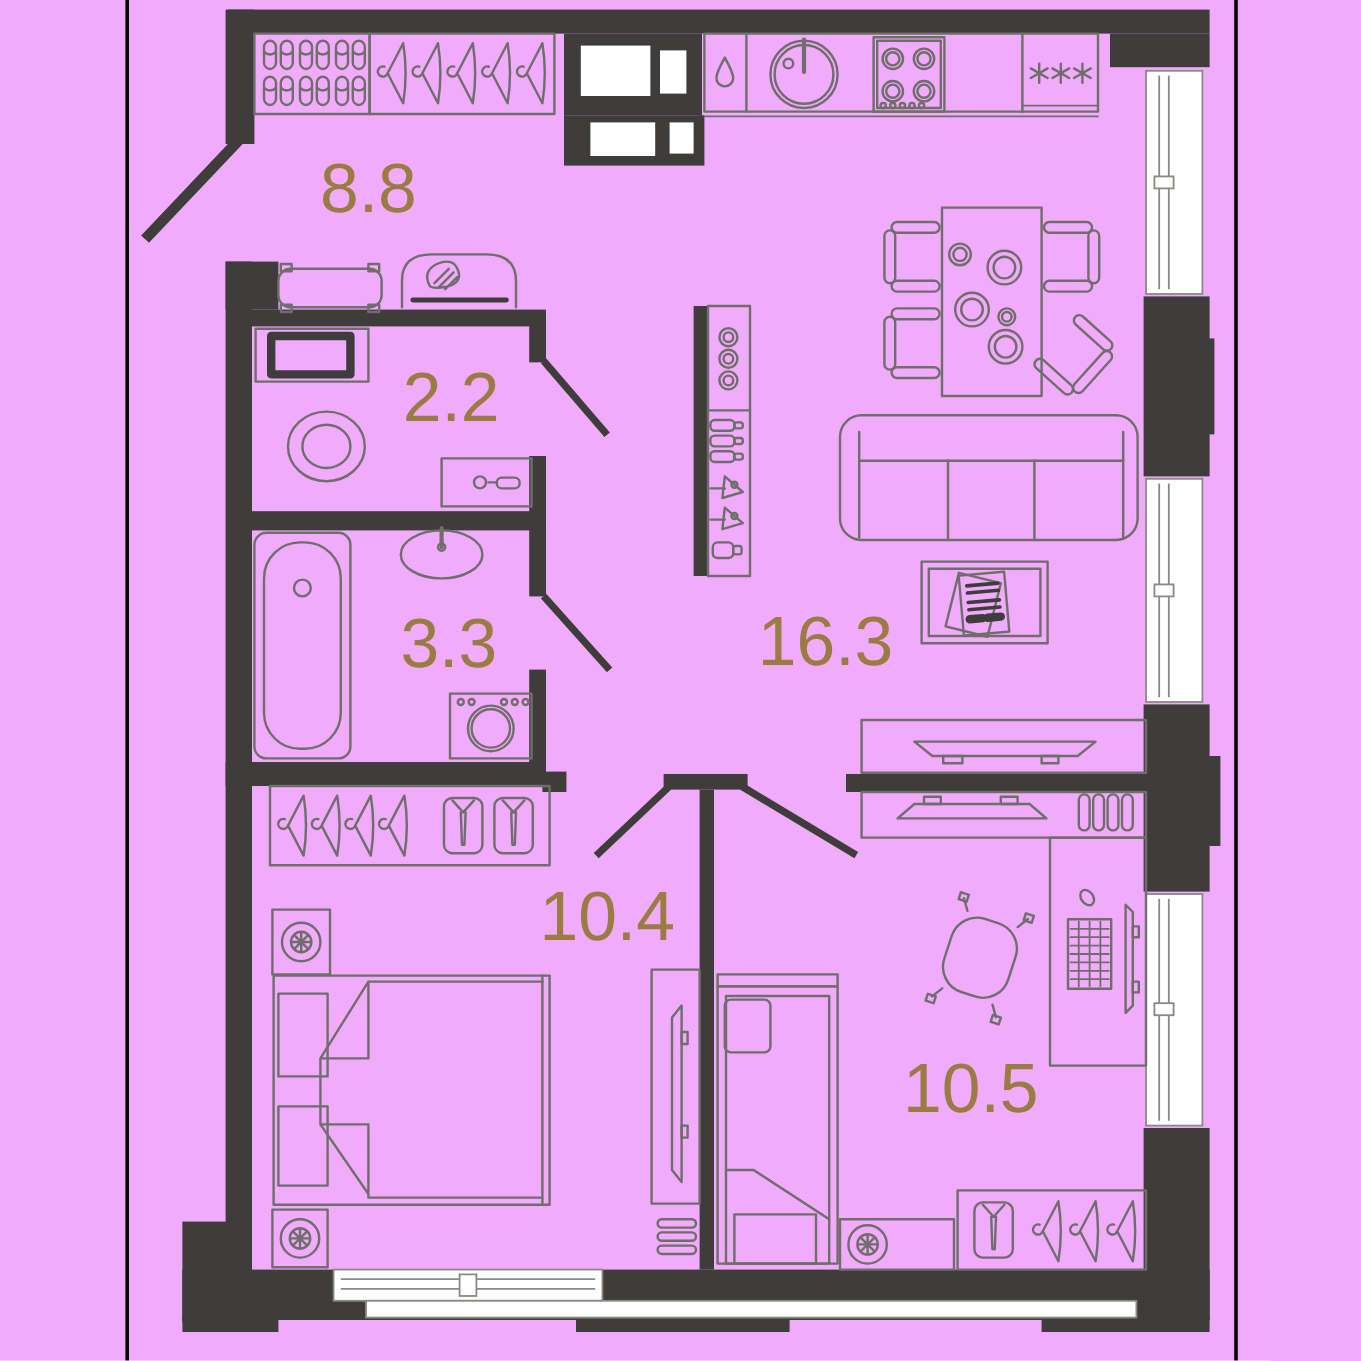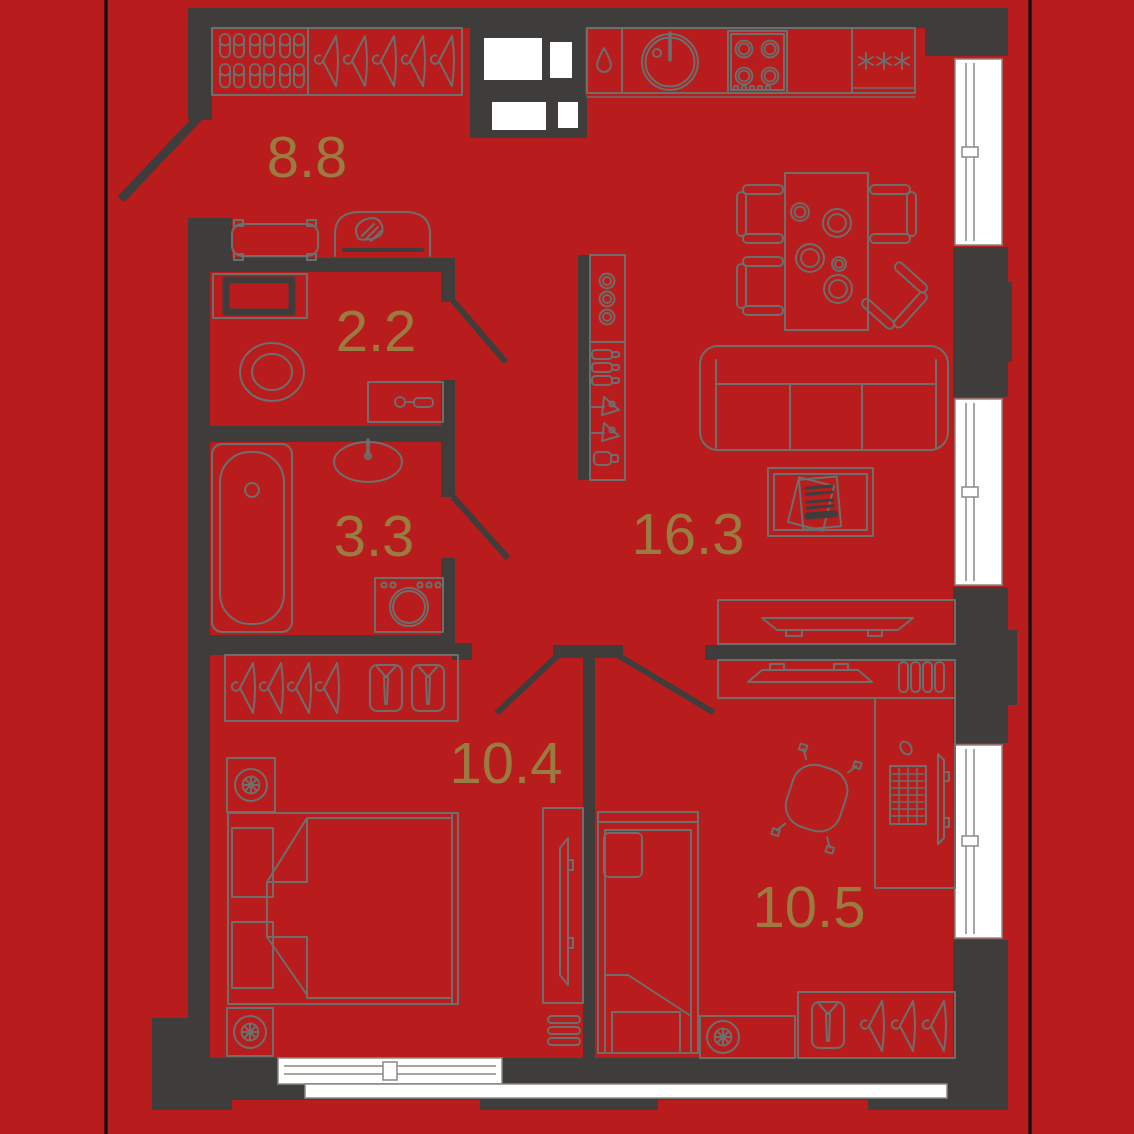--- a/index.html
+++ b/index.html
@@ -1,16 +1,16 @@
 <!DOCTYPE html>
 <html><head>
 <meta charset="utf-8">
 <style>
   html,body{margin:0;padding:0;background:#ffffff;}
-  .stage{position:relative;width:1134px;height:1134px;background:#b91c1c;overflow:hidden;
+  .stage{position:relative;width:1134px;height:1134px;background:#f0abfc;overflow:hidden;
          font-family:"Liberation Sans", sans-serif;}
   svg{position:absolute;left:0;top:0;}
   text.area{font-family:"Liberation Sans", sans-serif;font-size:58px;font-weight:400;
             text-anchor:middle;}
   .furn{stroke:#6f6e6a;stroke-width:2;fill:none;stroke-linecap:round;stroke-linejoin:round;}
   .furn15{stroke:#6f6e6a;stroke-width:1.5;fill:none;}
   .win{stroke:#8a8984;stroke-width:1.5;fill:#ffffff;}
   .winl{stroke:#8a8984;stroke-width:1.5;fill:none;}
 </style>
 </head>

